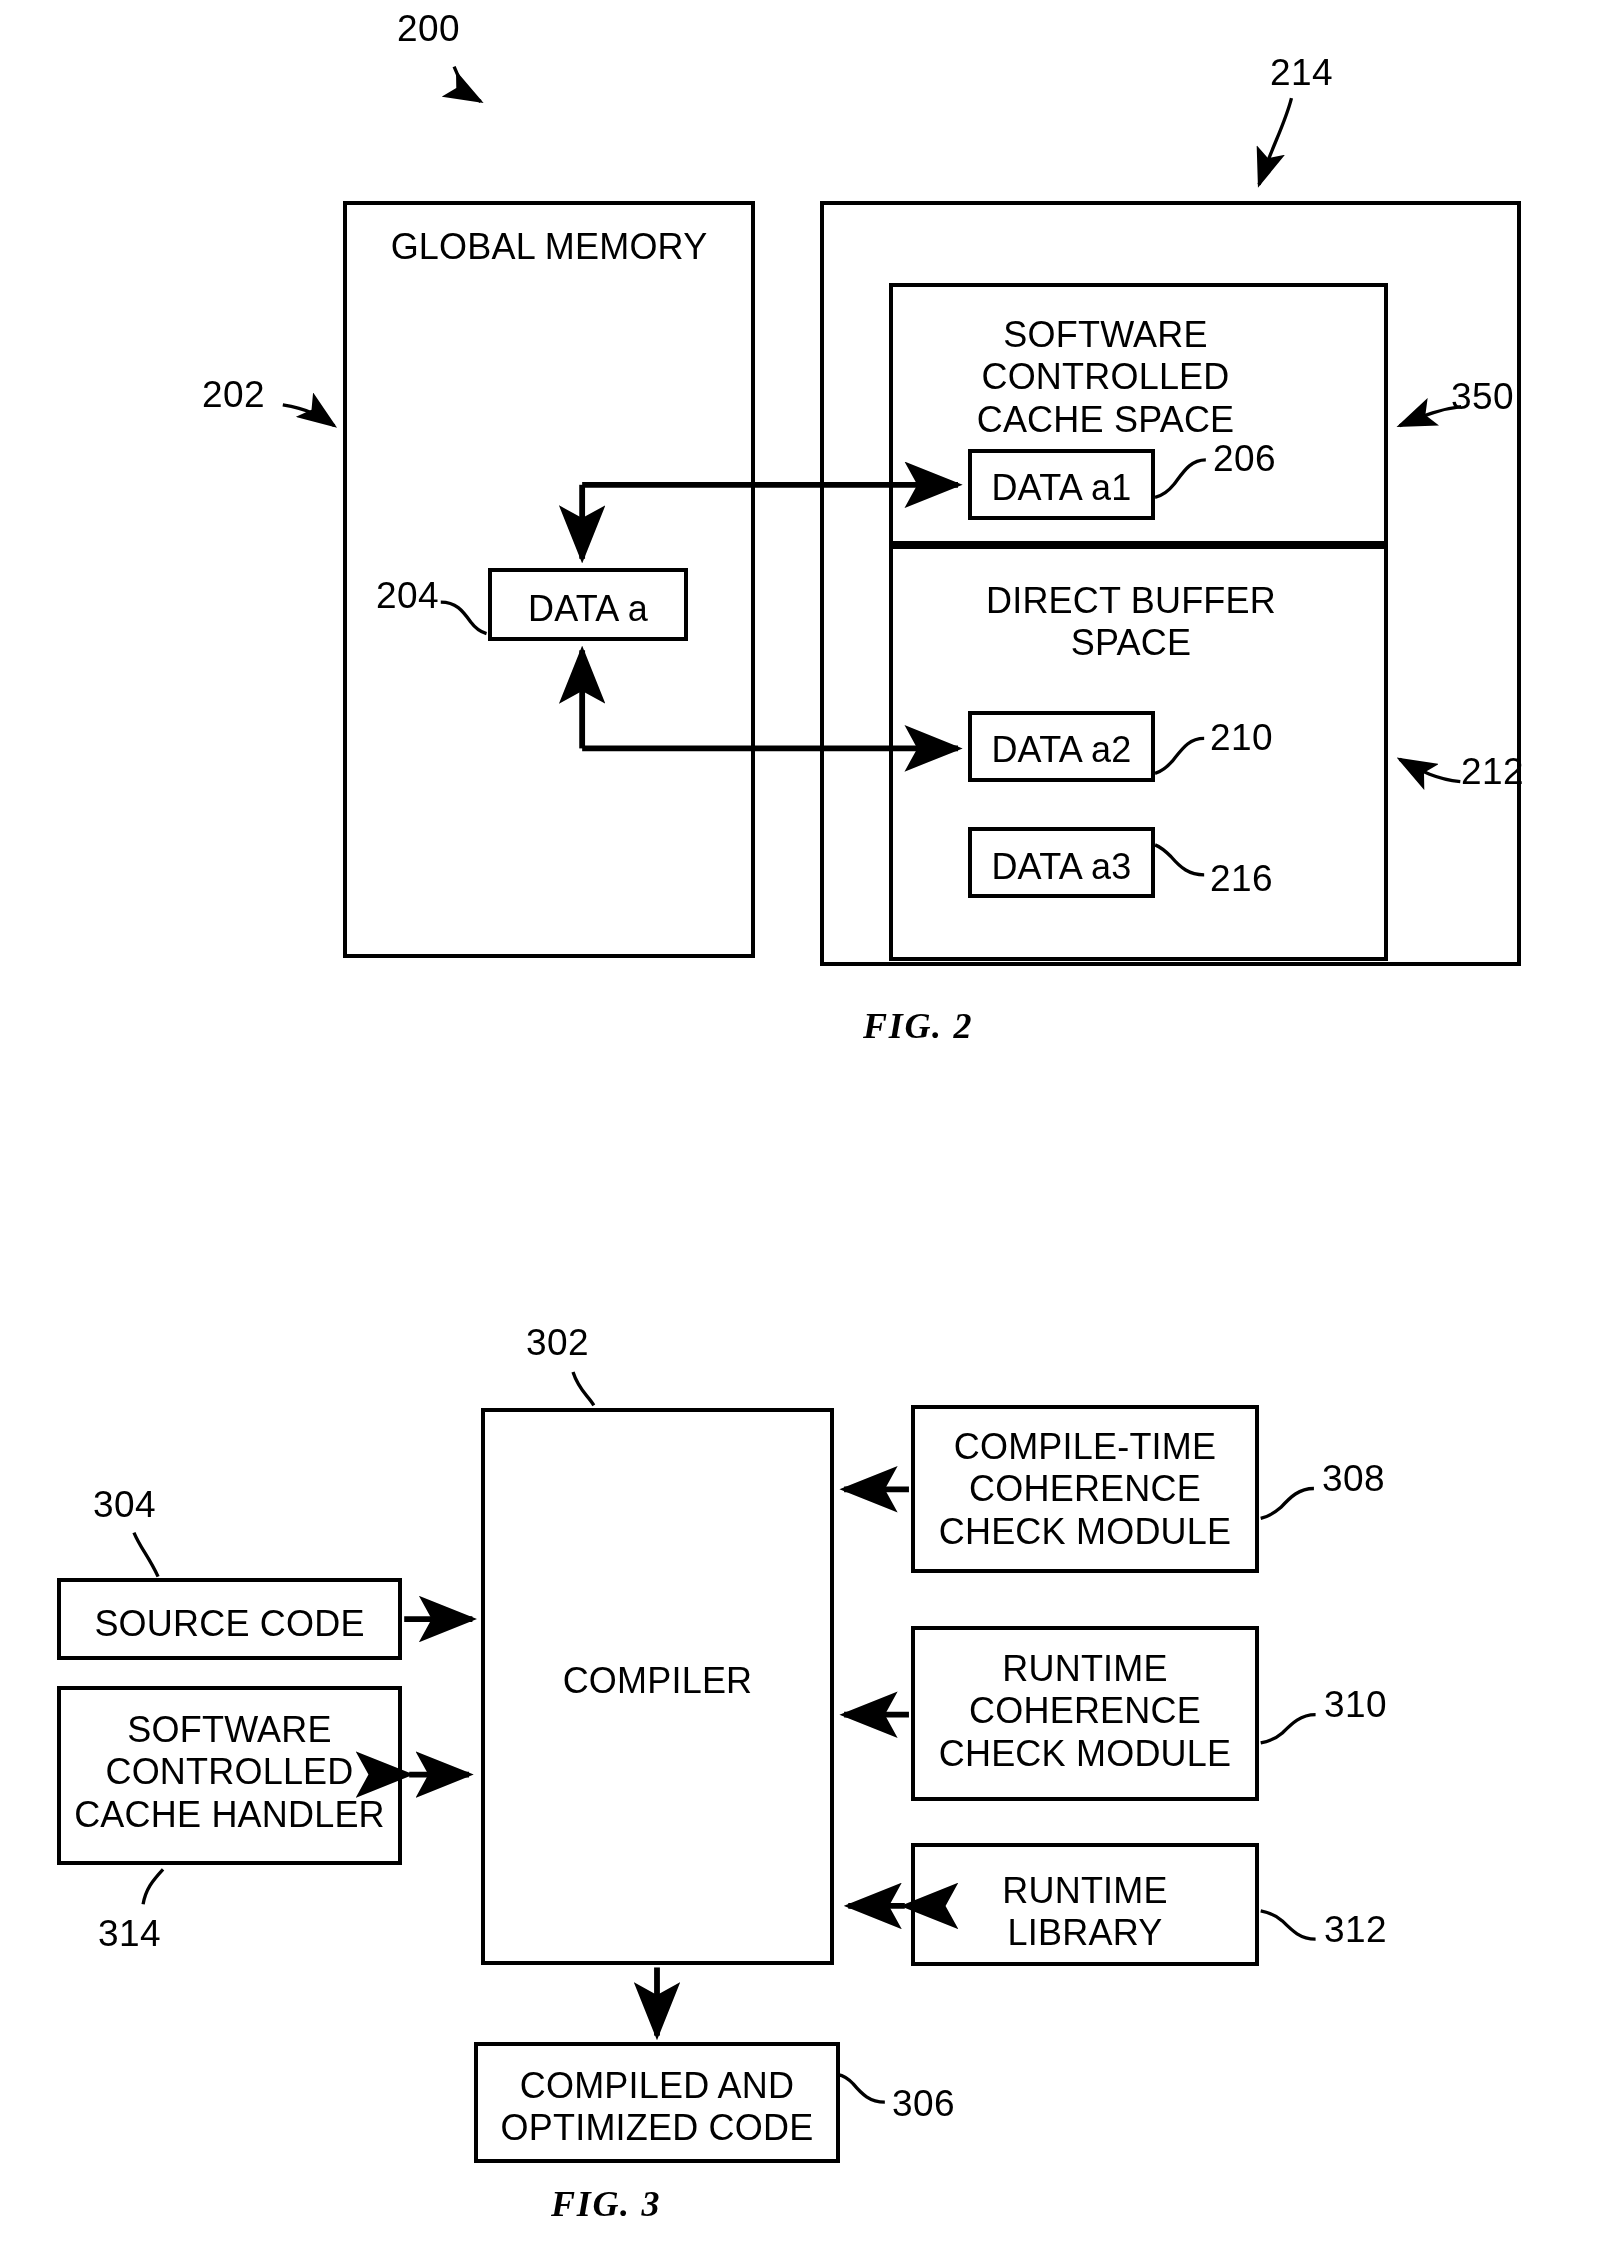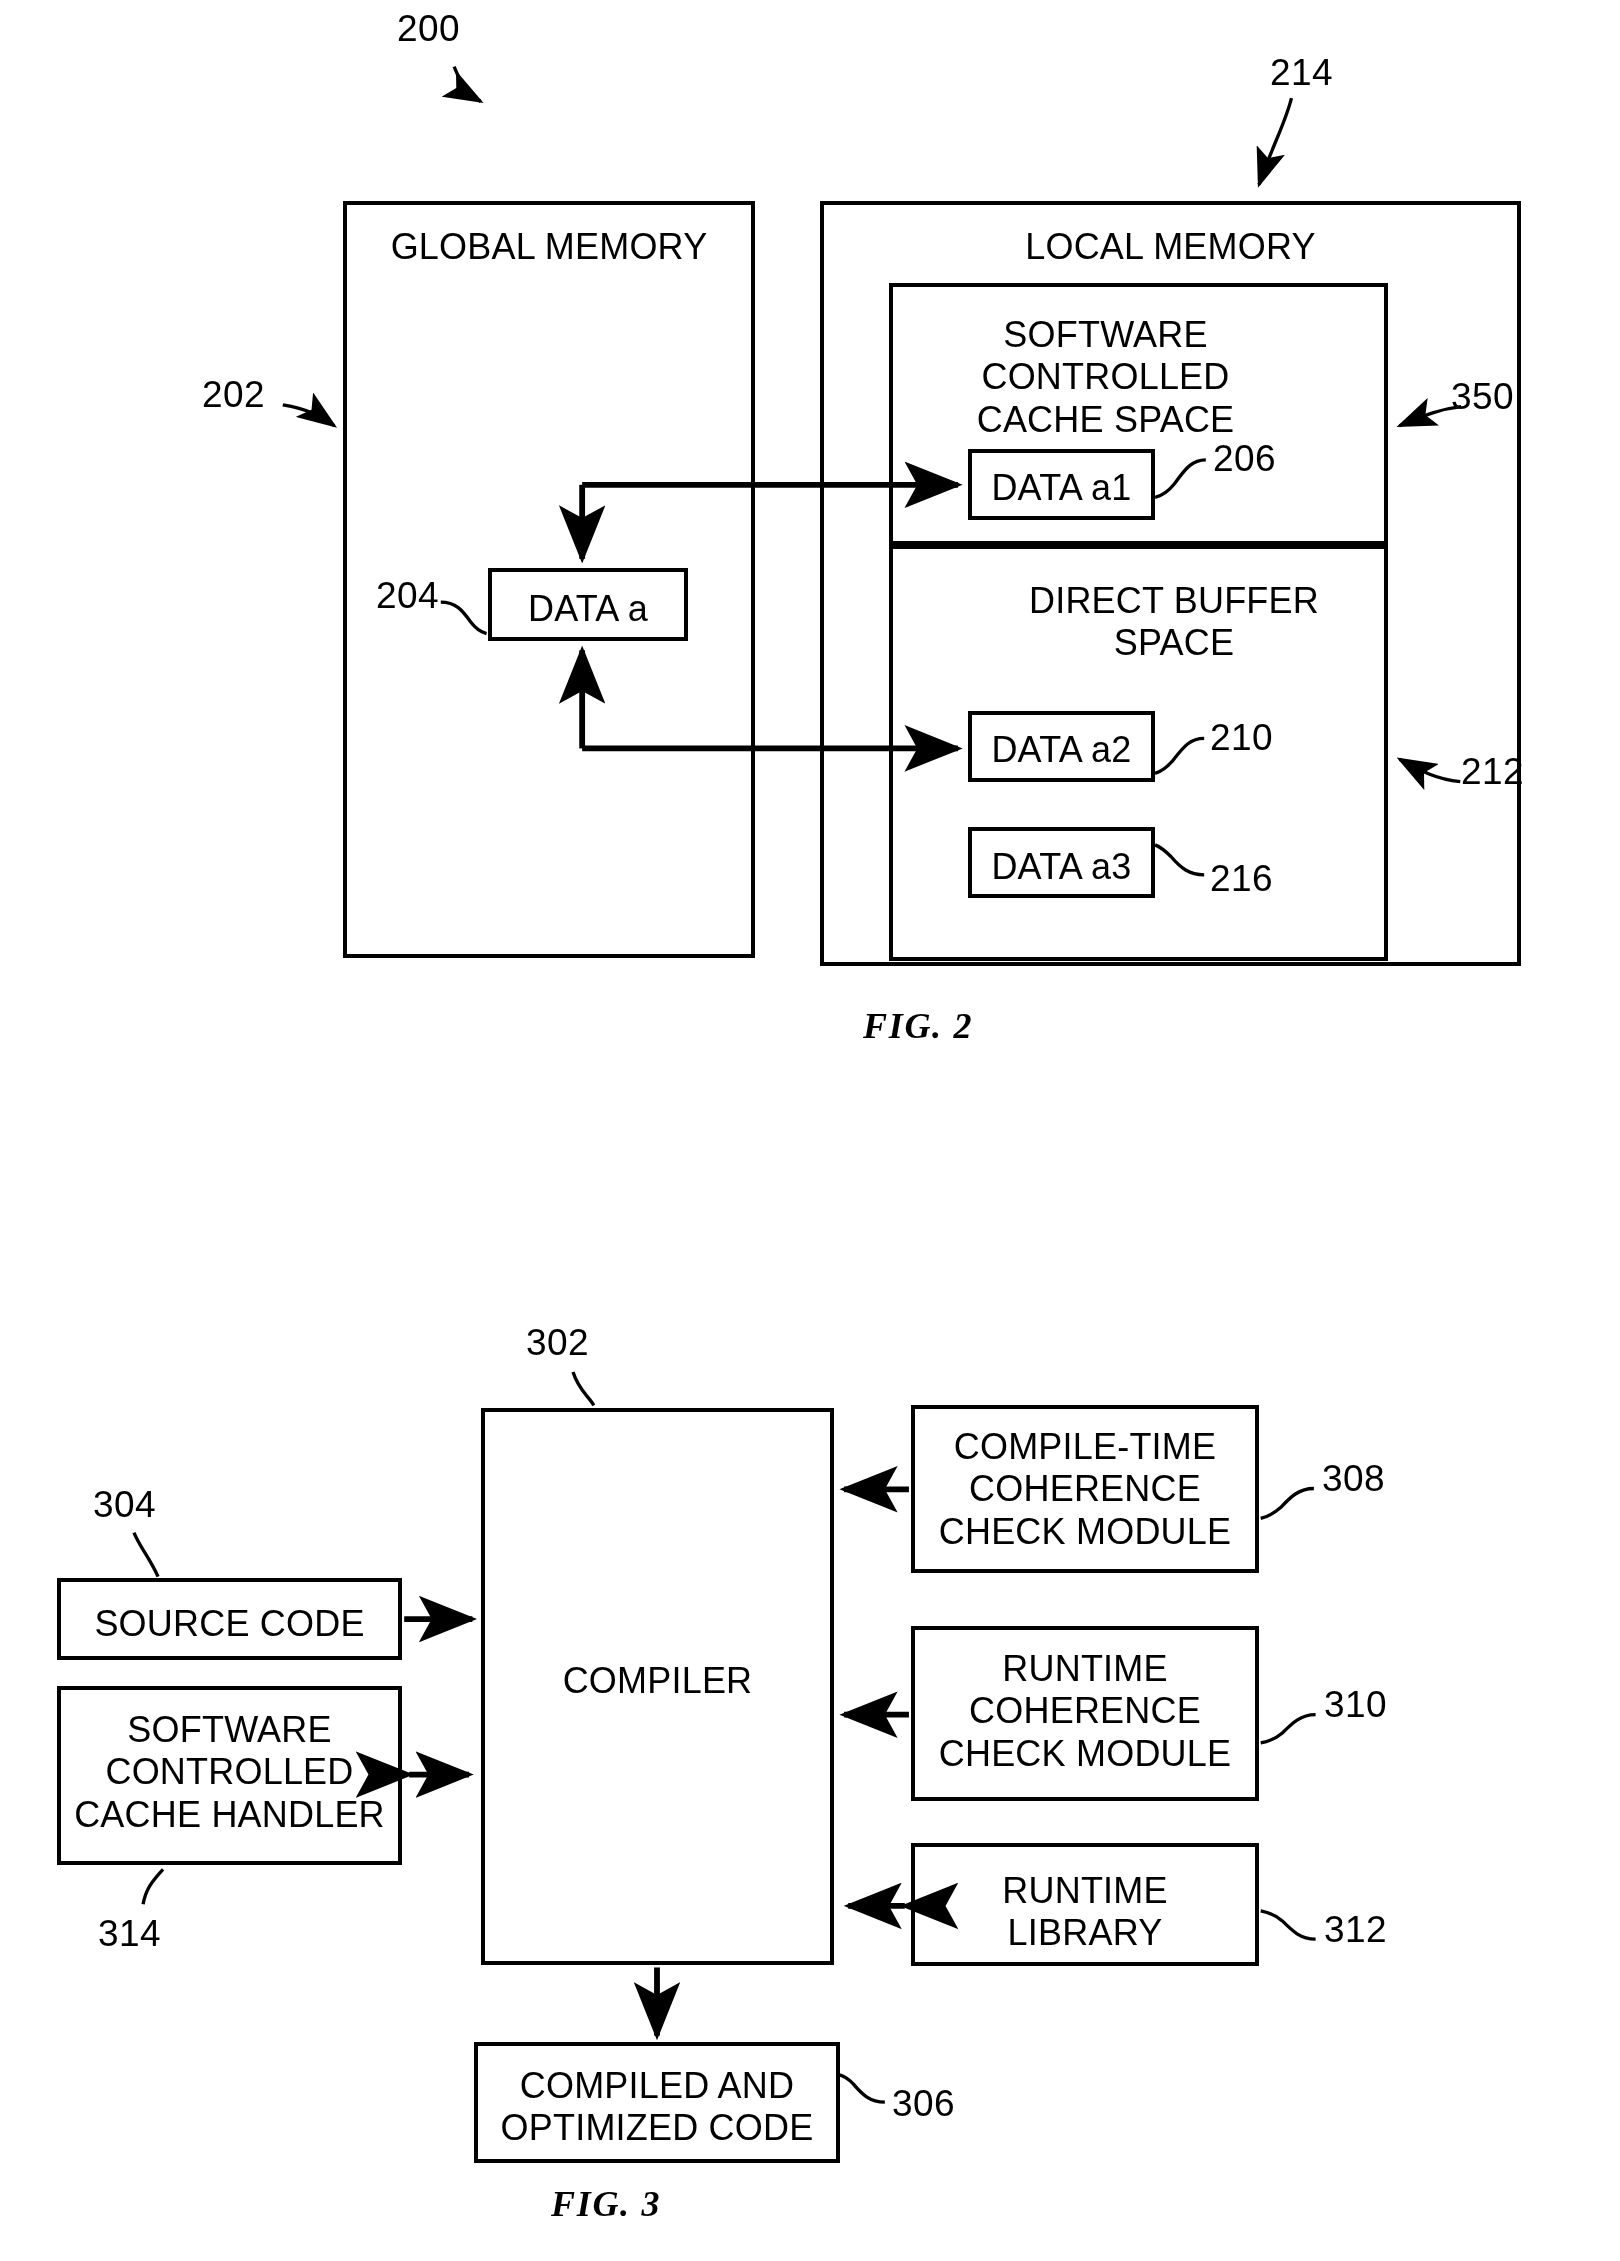--- a/index.html
+++ b/index.html
@@ -64,31 +64,30 @@
 
 <div id="sheet">
 
   <div class="box" style="left:343px; top:201px; width:412px; height:757px;"></div>
   <div class="box-label t-32" style="left:343px; top:226px; width:412px;">GLOBAL MEMORY</div>
 
   <div class="box" style="left:488px; top:568px; width:200px; height:73px;"></div>
   <div class="box-label t-32" style="left:488px; top:588px; width:200px;">DATA a</div>
 
   <div class="box" style="left:820px; top:201px; width:701px; height:765px;"></div>
-  <div class="box-label t-32" style="left:820px; top:226px; width:701px;">LOCAL MEMORY</div>
 
   <div class="box" style="left:889px; top:283px; width:499px; height:262px;"></div>
   <div class="box-label t-32" style="left:889px; top:314px; width:433px;">SOFTWARE CONTROLLED
 CACHE SPACE</div>
 
   <div class="box" style="left:968px; top:449px; width:187px; height:71px;"></div>
   <div class="box-label t-32" style="left:968px; top:467px; width:187px;">DATA a1</div>
 
   <div class="box" style="left:889px; top:545px; width:499px; height:416px;"></div>
-  <div class="box-label t-32" style="left:881px; top:580px; width:586px;">DIRECT BUFFER
+  <div class="box-label t-32" style="left:838px; top:580px; width:586px;">DIRECT BUFFER
 SPACE</div>
 
   <div class="box" style="left:968px; top:711px; width:187px; height:71px;"></div>
   <div class="box-label t-32" style="left:968px; top:729px; width:187px;">DATA a2</div>
 
   <div class="box" style="left:968px; top:827px; width:187px; height:71px;"></div>
   <div class="box-label t-32" style="left:968px; top:846px; width:187px;">DATA a3</div>
 
   <div class="ref" style="left:397px; top:8.3px;">200</div>
   <div class="ref" style="left:1270px; top:52px;">214</div>

